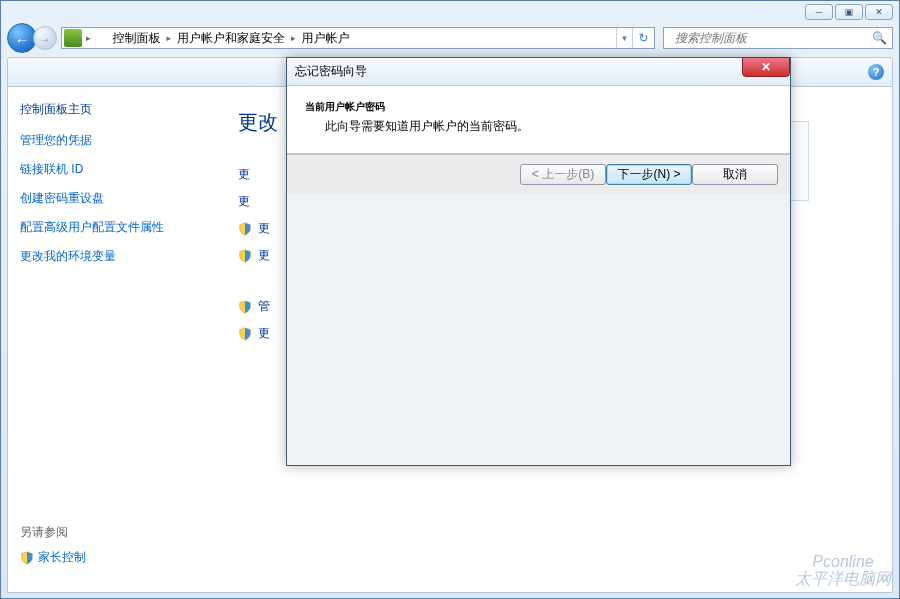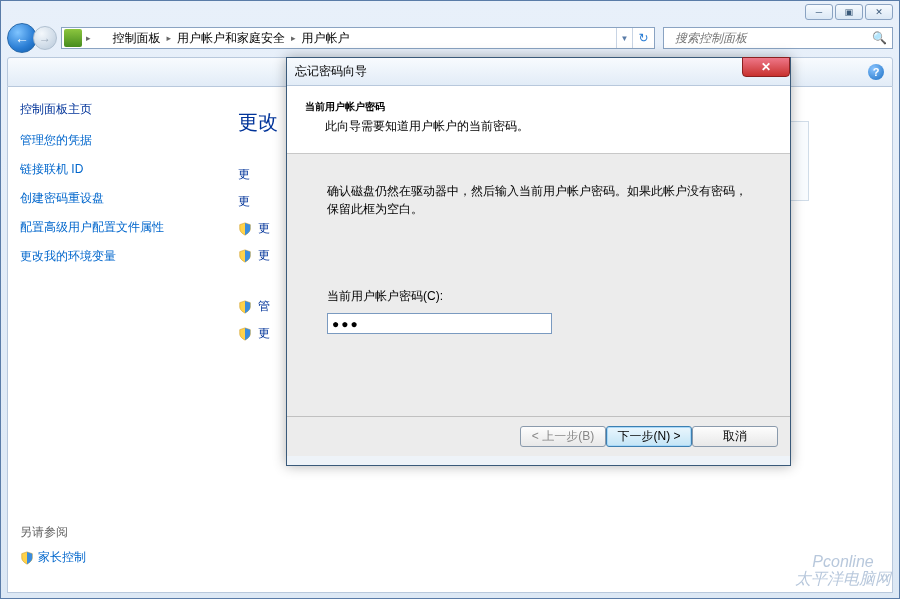--- a/index.html
+++ b/index.html
@@ -166,25 +166,20 @@
 
   <div class="dialog">
     <div class="dlg-titlebar">
       <span>忘记密码向导</span>
       <div class="dlg-close">✕</div>
     </div>
     <div class="dlg-header">
       <div class="dlg-header-title">当前用户帐户密码</div>
       <div class="dlg-header-sub">此向导需要知道用户帐户的当前密码。</div>
     </div>
-    <div class="dlg-content">
-      <div class="dlg-instr">确认磁盘仍然在驱动器中，然后输入当前用户帐户密码。如果此帐户没有密码，保留此框为空白。</div>
-      <div class="dlg-field-label">当前用户帐户密码(C):</div>
-      <input type="text" class="dlg-input" value="●●●" style="">
-    </div>
     <div class="dlg-buttons">
       <button class="dlg-btn disabled">&lt; 上一步(B)</button>
       <button class="dlg-btn default">下一步(N) &gt;</button>
       <button class="dlg-btn">取消</button>
     </div>
   </div>
 
   <div class="watermark">
     <div>Pconline</div>
     <div>太平洋电脑网</div>

